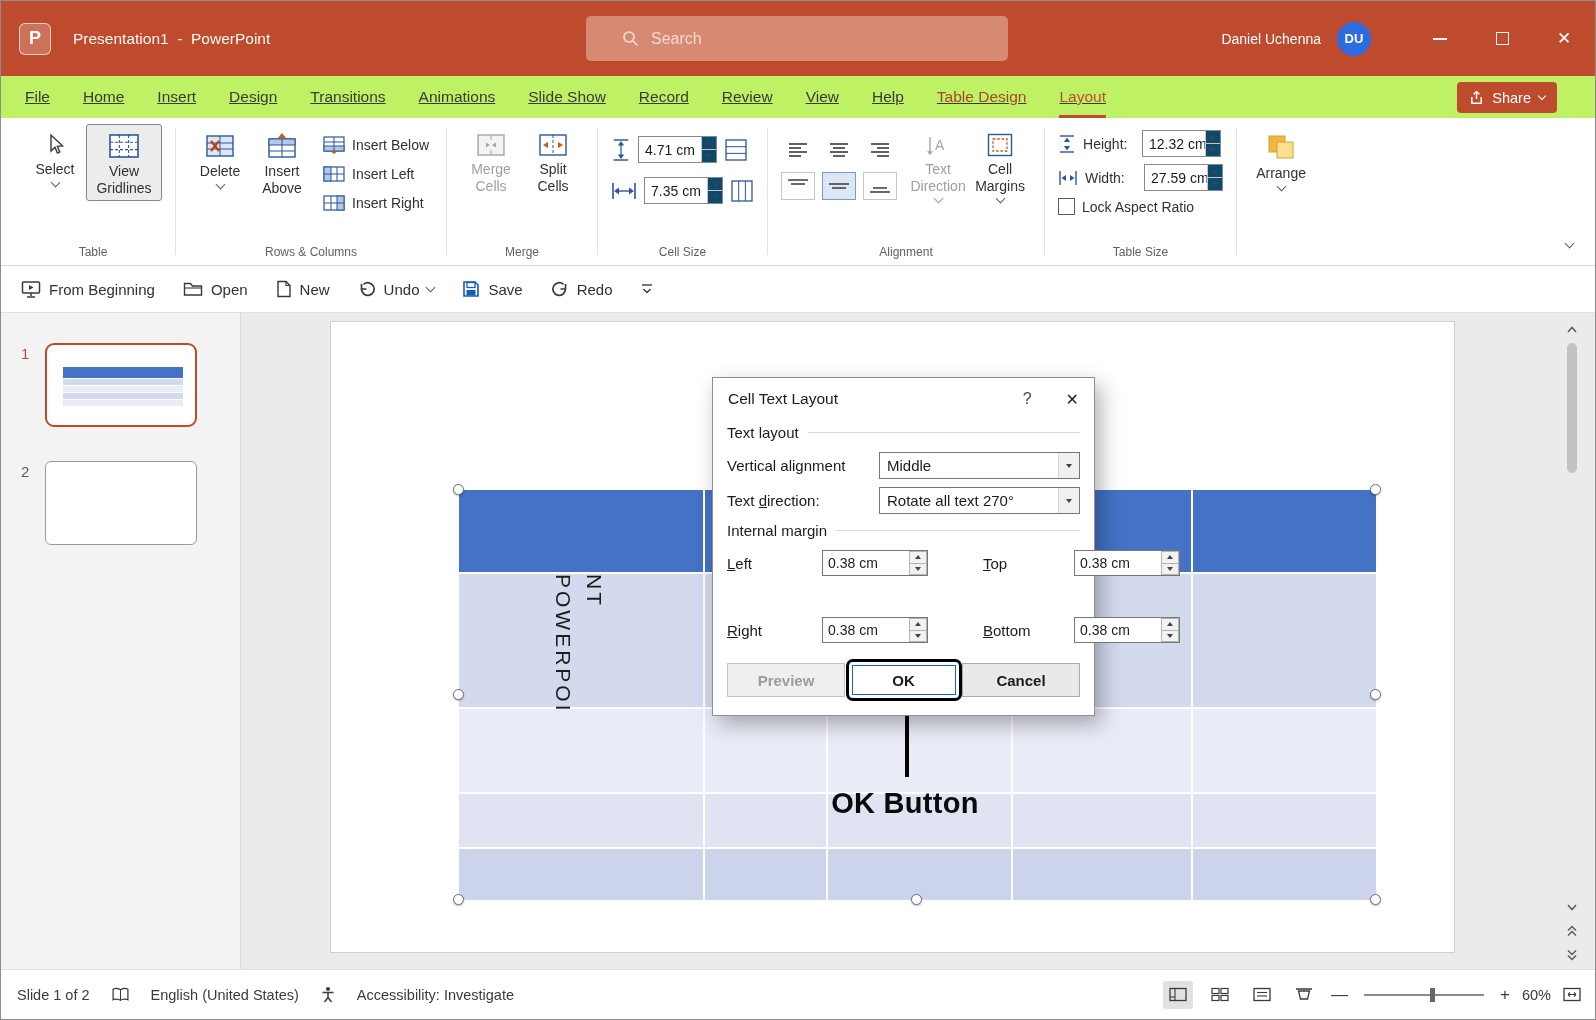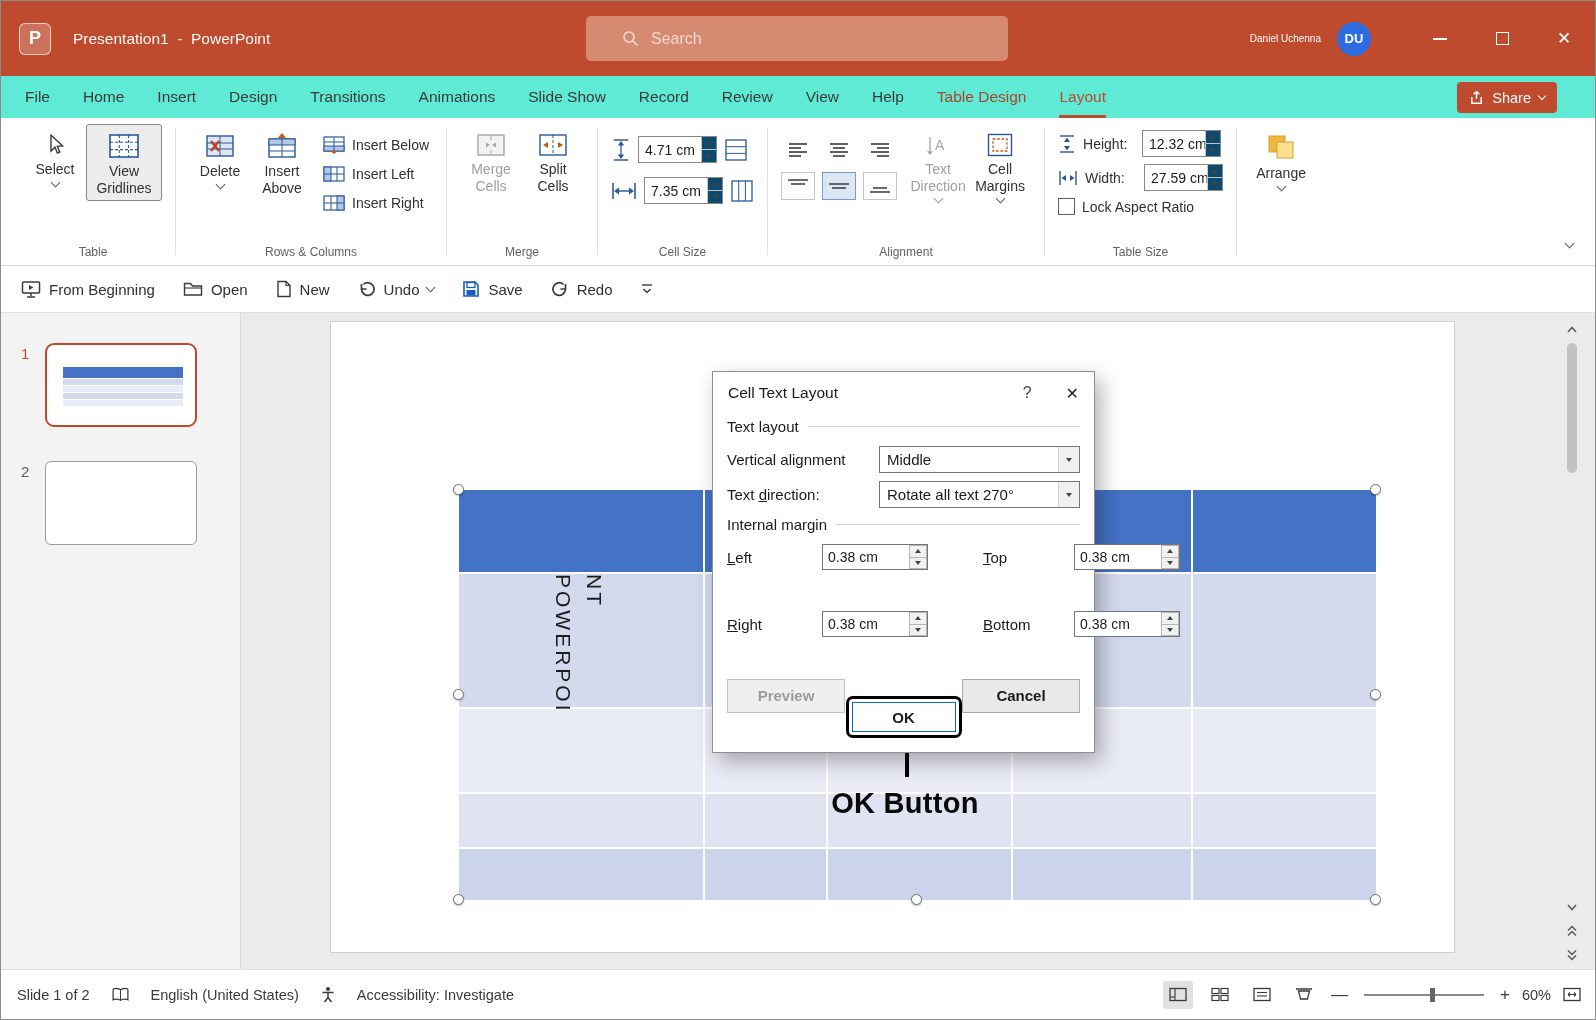--- a/index.html
+++ b/index.html
@@ -7,29 +7,29 @@
   body { font-family:"Liberation Sans",sans-serif; background:#fff; overflow:hidden; }
   .window { width:1596px; height:1020px; border:1px solid #8c8c8c; display:flex; flex-direction:column; background:#fff; }
 
   
   .titlebar { height:75px; flex:0 0 auto; background:#be4b2e; display:flex; align-items:center; padding-left:18px; position:relative; color:#fff; }
   .app-logo { width:32px; height:32px; border-radius:6px; background:rgba(255,255,255,.22); border:1.5px solid rgba(255,255,255,.65); display:flex; align-items:center; justify-content:center; font-size:18px; font-weight:bold; color:#fff; }
   .tb-title { margin-left:22px; font-size:15.5px; color:rgba(255,255,255,.96); white-space:pre; }
   .tb-search { position:absolute; left:585px; top:15px; width:422px; height:45px; background:#d68a72; border-radius:5px; display:flex; align-items:center; padding-left:36px; gap:12px; }
   .tb-search .ph { color:#f3d9cf; font-size:16px; }
   .tb-right { margin-left:auto; display:flex; align-items:center; height:100%; }
-  .tb-user { font-size:10px; color:#fff; margin-right:16px; }
+  .tb-user { font-size:14px; color:#fff; margin-right:16px; }
   .avatar { width:34px; height:34px; border-radius:50%; background:#2d6be0; color:#fff; font-size:13px; font-weight:bold; display:flex; align-items:center; justify-content:center; margin-right:38px; }
   .win-btn { width:62px; height:100%; display:flex; align-items:center; justify-content:center; }
   .min-glyph { width:14px; height:2px; background:#fff; }
   .max-glyph { width:13px; height:13px; border:1.4px solid #fff; }
   .close-glyph { font-size:17px; color:#fff; line-height:1; }
 
   
-  .menubar { height:42px; flex:0 0 auto; background:#5eead4; display:flex; align-items:stretch; padding:0 24px; gap:33px; font-size:15.5px; color:#3b3a39; position:relative; }
+  .menubar { height:42px; flex:0 0 auto; background:#bef264; display:flex; align-items:stretch; padding:0 24px; gap:33px; font-size:15.5px; color:#3b3a39; position:relative;text-decoration:underline; }
   .mtab { display:flex; align-items:center; cursor:default; }
   .mtab.ctx { color:#a9452b; }
   .mtab.active { color:#be4b2e; box-shadow:inset 0 -3px 0 #be4b2e; }
   .share-btn { position:absolute; right:38px; top:6px; height:31px; background:#be4b2e; border-radius:4px; color:#fff; display:flex; align-items:center; gap:8px; padding:0 12px; font-size:14.5px; }
   .chev { width:7px; height:7px; border-right:1.6px solid #605e5c; border-bottom:1.6px solid #605e5c; transform:rotate(45deg); display:inline-block; margin-top:-3px; }
   .chev.white { border-color:#fff; width:6px; height:6px; }
   .chev.gray { border-color:#a19f9d; }
 
   
   .ribbon { height:148px; flex:0 0 auto; background:#fff; border-bottom:1px solid #d6d6d6; display:flex; align-items:stretch; padding:4px 6px 0 10px; position:relative; }
@@ -83,21 +83,21 @@
   .slide { position:absolute; left:89px; top:8px; width:1125px; height:632px; background:#fff; border:1px solid #cfcfcf; }
   .slide-table { position:absolute; left:128px; top:168px; }
   .thead { height:82px; }
   .trow { border-top:2px solid #fff; }
   .tcol-line { position:absolute; top:0; bottom:0; width:2px; background:#fff; }
   .rot-text { position:absolute; left:92px; top:84px; height:142px; display:flex; gap:7px; }
   .rot-line { writing-mode:vertical-lr; font-size:21px; color:#1c1c1c; letter-spacing:3px; }
   .handle { position:absolute; width:11px; height:11px; border-radius:50%; background:#fff; border:1.5px solid #6f6f6f; box-shadow:0 1px 2px rgba(0,0,0,.25); }
 
   
-  .dialog { position:absolute; left:471px; top:58px; width:383px; background:#fff; border:1px solid #8f8f8f; box-shadow:6px 8px 20px rgba(0,0,0,.3); font-size:15px; color:#1b1b1b; z-index:30; }
+  .dialog { position:absolute; left:471px; top:64px; width:383px; background:#fff; border:1px solid #8f8f8f; box-shadow:6px 8px 20px rgba(0,0,0,.3); font-size:15px; color:#1b1b1b; z-index:30; }
   .dlg-title { height:42px; display:flex; align-items:center; padding:0 15px; }
   .dlg-title .t { flex:1; font-size:15.5px; }
   .dlg-help { color:#444; margin-right:34px; font-size:16px; }
   .dlg-close { font-size:16px; color:#222; }
   .dlg-body { padding:0 14px 14px 14px; }
   .group-head { display:flex; align-items:center; gap:9px; margin:4px 0 11px 0; }
   .group-head .line { flex:1; height:1px; background:#d9d9d9; }
   .fieldrow { display:flex; align-items:center; margin-bottom:8px; }
   .fieldrow .lbl { width:152px; }
   .combo { flex:1; height:27px; border:1px solid #767676; display:flex; align-items:center; background:#fff; }
@@ -107,21 +107,21 @@
   .mlbl.t2 { padding-left:14px; }
   .mspin { display:flex; height:26px; border:1px solid #767676; background:#fff; width:106px; }
   .mspin input { border:0; flex:1; min-width:0; font-family:"Liberation Sans",sans-serif; font-size:14px; padding-left:5px; outline:none; color:#1b1b1b; }
   .spinner2 { width:18px; display:flex; flex-direction:column; }
   .spinner2 .sp { flex:1; display:flex; align-items:center; justify-content:center; border:1px solid #b5b5b5; background:#f2f2f2; }
   .spinner2 .sp + .sp { border-top:0; }
   .u { text-decoration:underline; }
   .dlg-buttons { display:flex; align-items:center; justify-content:space-between; margin-top:16px; }
   .btn-dlg { width:118px; height:34px; display:flex; align-items:center; justify-content:center; font-family:"Liberation Sans",sans-serif; font-size:15px; border:1px solid #ababab; background:#e9e9e9; color:#1b1b1b;font-weight:bold; }
   .btn-dlg.disabled { color:#9b9b9b; background:#efefef; border-color:#c3c3c3; }
-  .ok-wrap { border:3px solid #000; border-radius:7px; padding:3px; background:#fff;margin-top:43px; }
+  .ok-wrap { border:3px solid #000; border-radius:7px; padding:3px; background:#fff; }
   .btn-dlg.ok { width:104px; height:30px; border:1.5px solid #0a6ebd; background:#fff; }
 
   
   .annot-arrow { position:absolute; z-index:25; }
   .arrow-head { position:absolute; left:658px; top:368px; width:0; height:0; border-left:9px solid transparent; border-right:9px solid transparent; border-bottom:15px solid #000; }
   .arrow-line { position:absolute; left:664px; top:381px; width:4px; height:83px; background:#000; }
   .annot-label { position:absolute; left:564px; top:474px; width:200px; text-align:center; font-size:29px; font-weight:800; color:#0a0a0a; z-index:25; letter-spacing:.3px; }
 
   
   .vscroll { position:absolute; right:14px; top:4px; bottom:2px; width:18px; display:flex; flex-direction:column; align-items:center; }

